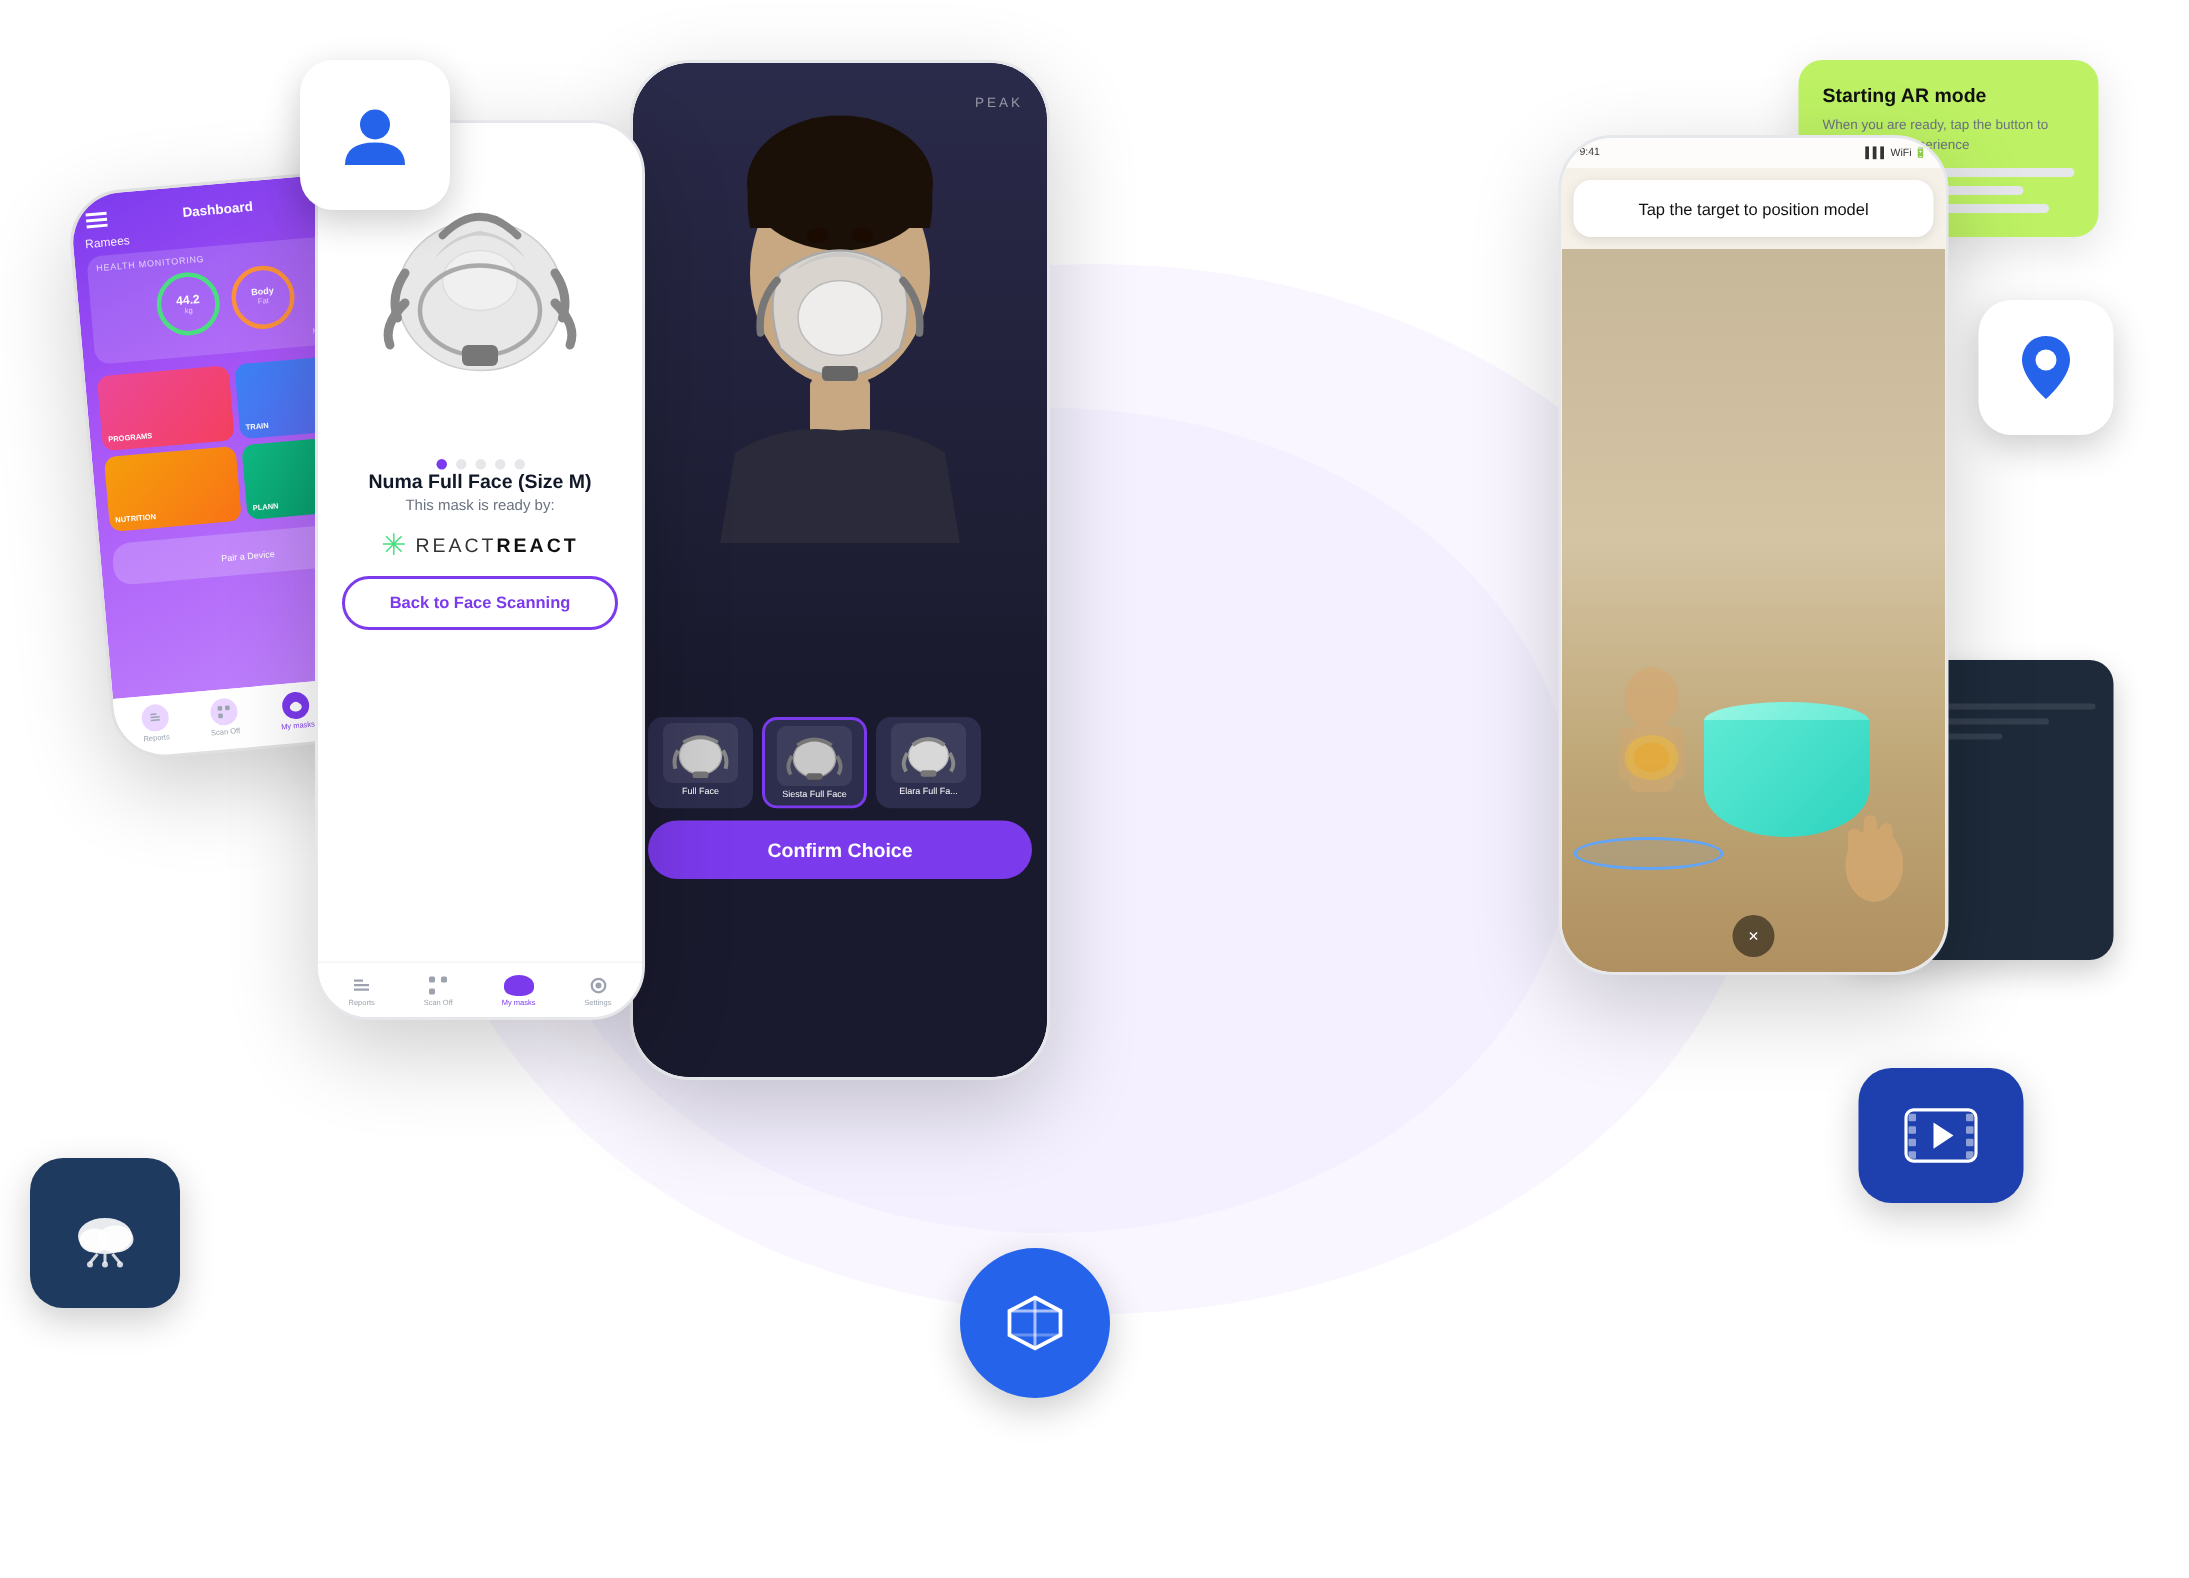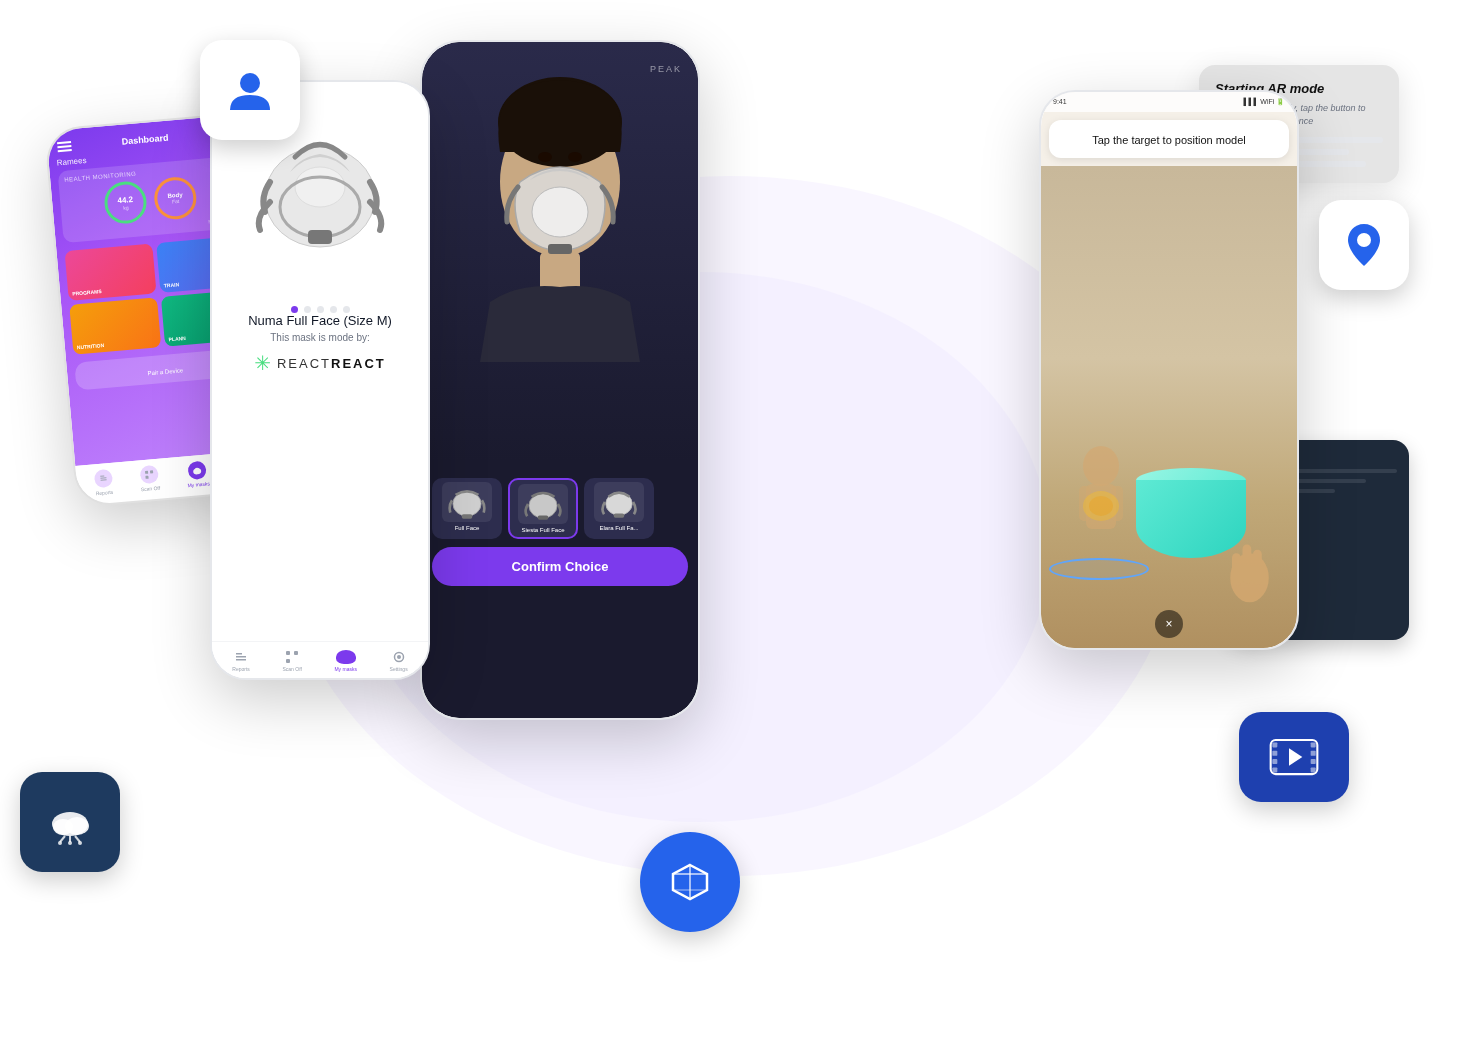--- a/index.html
+++ b/index.html
@@ -256,21 +256,21 @@
       background: #e5e7eb;
     }
     .dot.active { background: #7c3aed; }
 
     .product-info {
       padding: 0 16px;
     }
 
     .product-name {
       font-size: 13px;
-      font-weight: 400;
+      font-weight: 700;
       color: #111827;
       text-align: center;
     }
 
     .made-by {
       font-size: 10px;
       color: #6b7280;
       text-align: center;
       margin-top: 4px;
     }
@@ -485,28 +485,27 @@
       justify-content: center;
       color: white;
       font-size: 12px;
       cursor: pointer;
     }
 
     
     .panel-ar-start {
       position: absolute;
       right: 60px;
-      top: 65px;
+      top: 40px;
       width: 200px;
-      background: #e5e5e5;
+      background: #bef264;
       border-radius: 16px;
       padding: 16px;
       box-shadow: 0 8px 30px rgba(0,0,0,0.12);
       z-index: 3;
-      font-style: italic;
     }
 
     .panel-title {
       font-size: 13px;
       font-weight: 700;
       color: #111;
     }
 
     .panel-text {
       font-size: 9px;
@@ -716,28 +715,29 @@
       <div class="dot-indicators">
         <div class="dot active"></div>
         <div class="dot"></div>
         <div class="dot"></div>
         <div class="dot"></div>
         <div class="dot"></div>
       </div>
 
       <div class="product-info">
         <div class="product-name">Numa Full Face (Size M)</div>
-        <div class="made-by">This mask is mode by:</div>
+        <div class="made-by">This mask is ready by:</div>
         <div class="brand-logo">
 
           <span style="color:#4ade80;font-size:20px;font-weight:300;">✳</span>
           <span style="font-size:13px;font-weight:400;letter-spacing:2px;color:#333;">REACT<span style="font-weight:700;color:#111;">REACT</span></span>
         </div>
       </div>
 
+      <button class="outline-btn">Back to Face Scanning</button>
 
       <div class="product-tab-bar">
         <div class="tab-item">
           <svg width="14" height="14" viewBox="0 0 14 14" fill="#9ca3af">
               <rect x="2" y="6" width="10" height="1.5"></rect>
               <rect x="2" y="9" width="10" height="1.5"></rect>
               <rect x="2" y="3" width="6" height="1.5"></rect>
             </svg>
           <span class="tab-lbl">Reports</span>
         </div>

